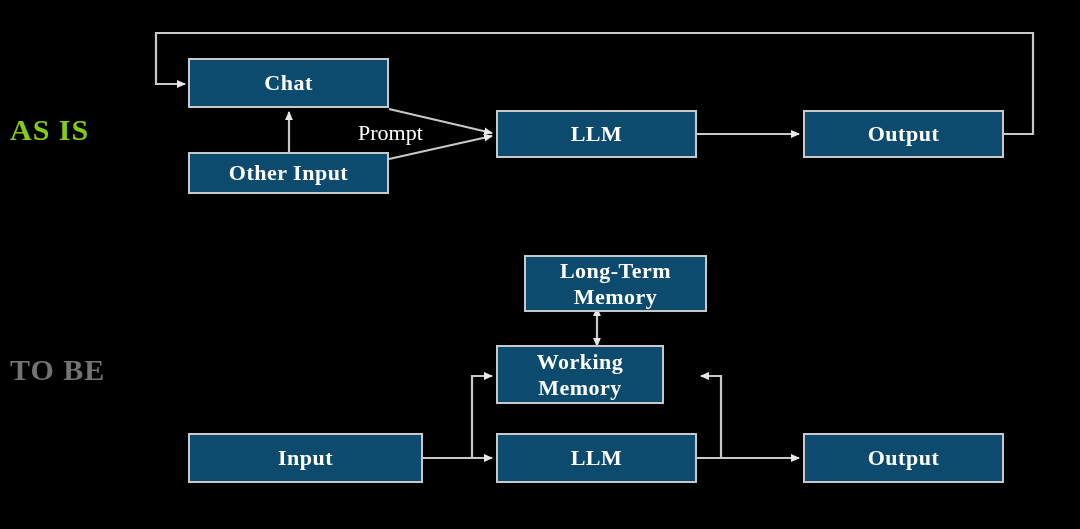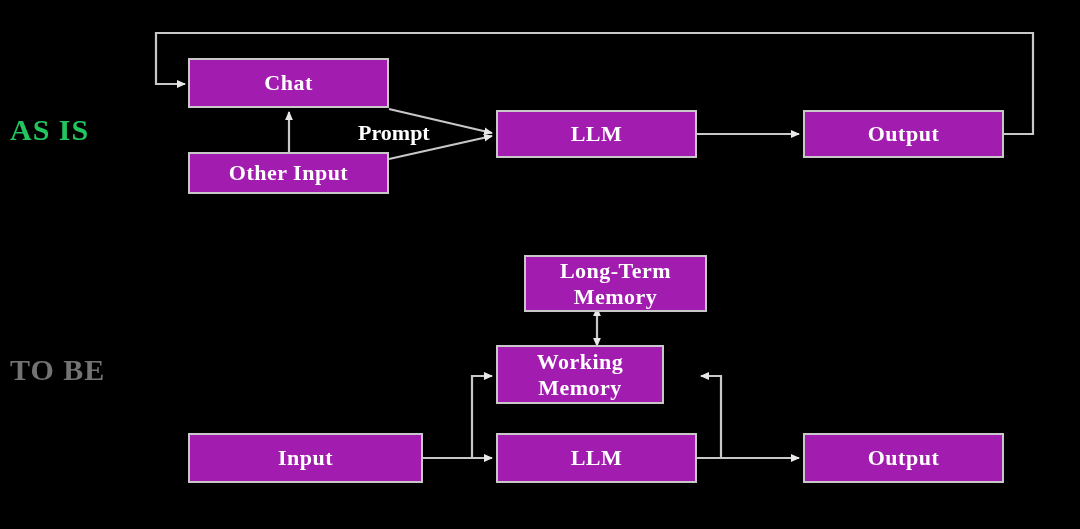--- a/index.html
+++ b/index.html
@@ -25,21 +25,21 @@
     left: 0;
     top: 0;
     width: 1080px;
     height: 529px;
     pointer-events: none;
   }
   .node {
     position: absolute;
     box-sizing: border-box;
     border: 2px solid #c8c8c8;
-    background: #a21caf;
+    background: #0c4a6e;
     color: #ffffff;
     display: flex;
     align-items: center;
     justify-content: center;
     text-align: center;
     font-family: "Liberation Serif", "DejaVu Serif", serif;
     font-weight: bold;
     font-size: 22px;
     letter-spacing: 0.5px;
     line-height: 1.18;
@@ -53,21 +53,21 @@
     font-family: "Liberation Serif", "DejaVu Serif", serif;
     font-weight: bold;
     font-size: 30px;
     letter-spacing: 1px;
     white-space: nowrap;
   }
   .edge-label {
     position: absolute;
     color: #ffffff;
     font-family: "Liberation Serif", "DejaVu Serif", serif;
-    font-weight: bold;
+    font-weight: normal;
     font-size: 22px;
     white-space: nowrap;
   }
 </style>
 </head>
 <body>
 
 <div id="canvas">
 
   <svg class="wires" viewBox="0 0 1080 529">
@@ -98,21 +98,21 @@
 
       <path d="M472,458 L472,376 L492,376" marker-end="url(#ah)"></path>
 
       <path d="M697,458 L799,458" marker-end="url(#ah)"></path>
 
       <path d="M721,458 L721,376 L701,376" marker-end="url(#ah)"></path>
 
     </g>
   </svg>
 
-  <div class="section-title" style="left:10px; top:113px; color:#22c55e;">AS IS</div>
+  <div class="section-title" style="left:10px; top:113px; color:#84cc16;">AS IS</div>
 
   <div class="section-title" style="left:10px; top:353px; color:#737373;">TO BE</div>
 
   <div class="node" style="left:188px; top:58px; width:201px; height:50px;">
     <span class="node-label">Chat</span>
   </div>
 
   <div class="node" style="left:188px; top:152px; width:201px; height:42px;">
     <span class="node-label">Other Input</span>
   </div>

